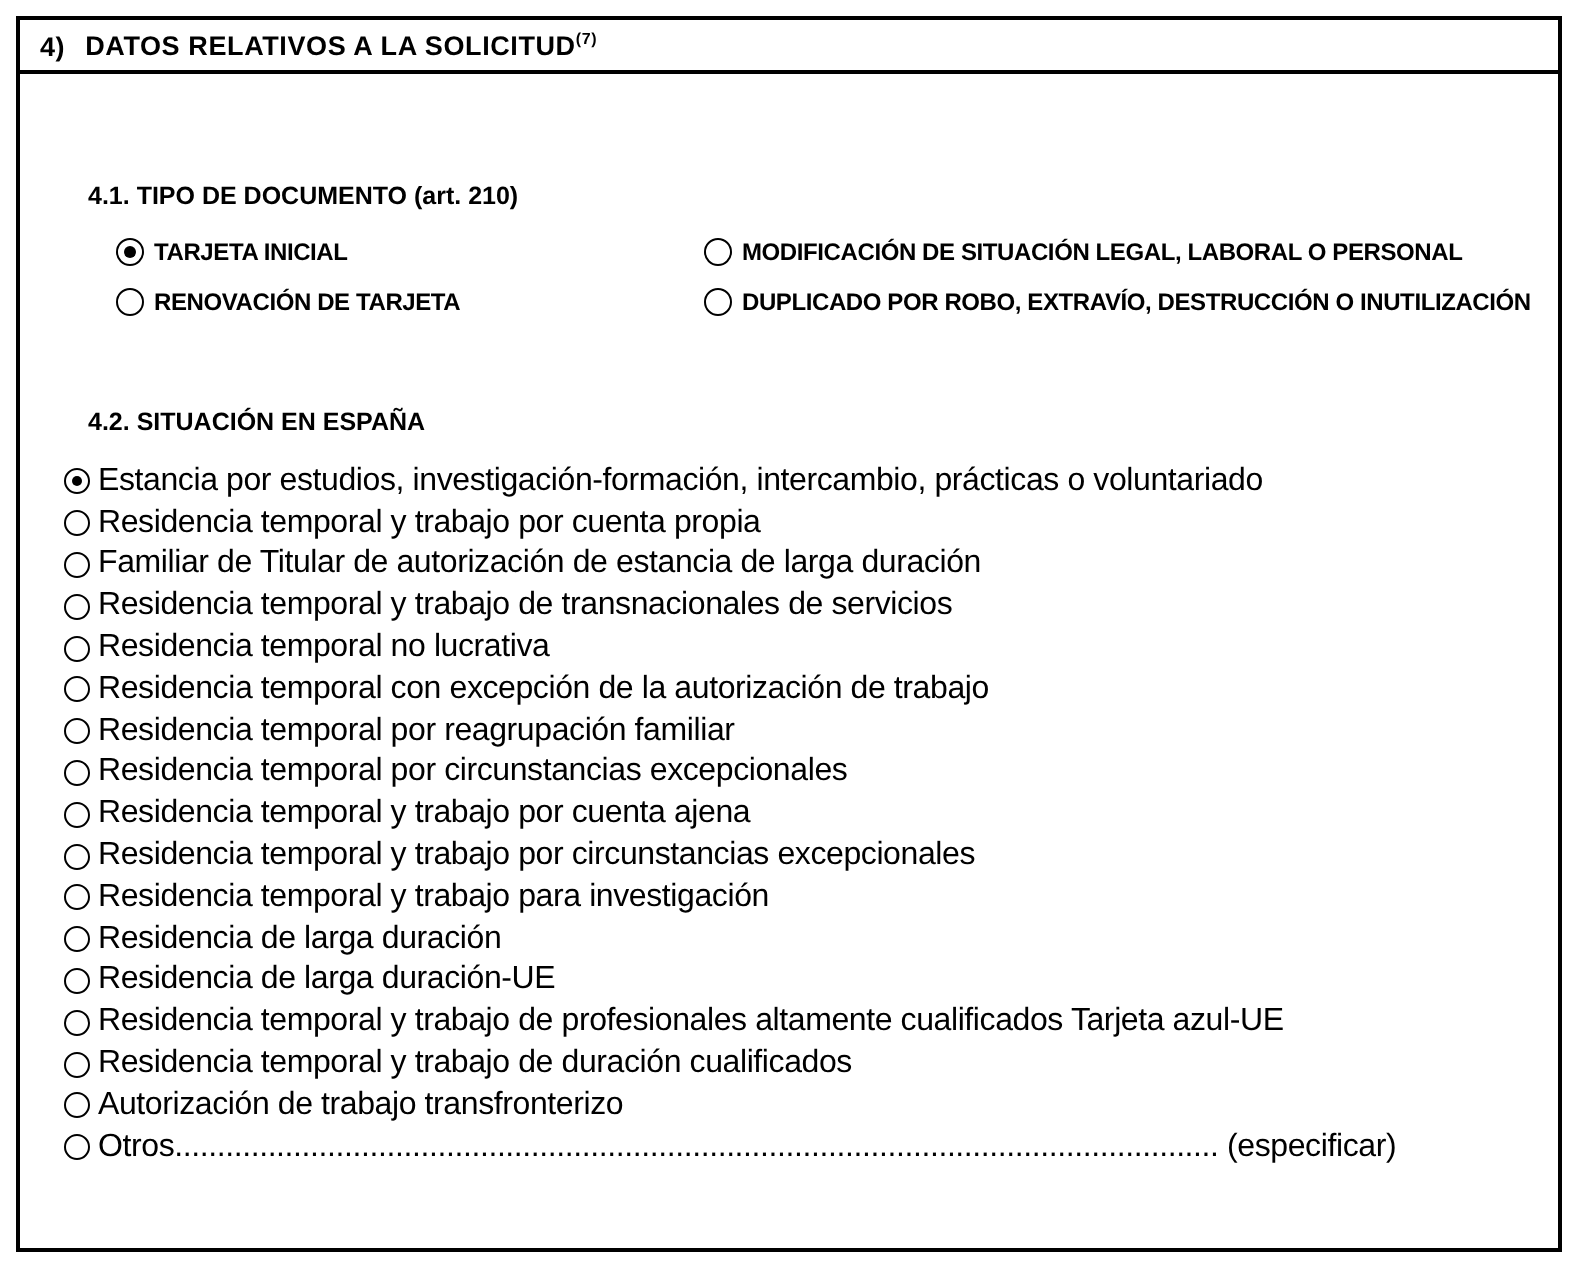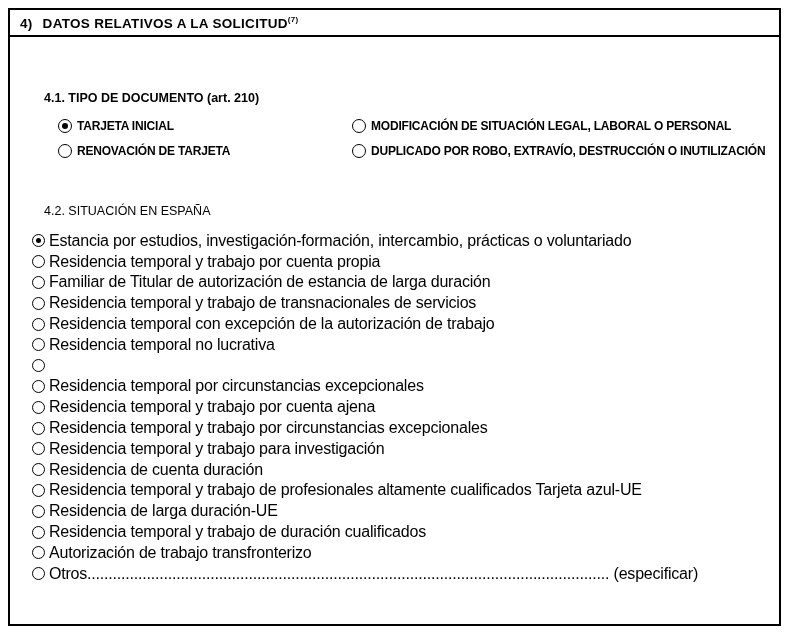--- a/index.html
+++ b/index.html
@@ -66,21 +66,21 @@
     position: absolute;
     top: 50%; left: 50%;
     width: 6px; height: 6px;
     margin: -3px 0 0 -3px;
     border-radius: 50%;
     background: #000;
   }
 
   .s42-title {
     margin: 46px 0 0 34px;
-    font-weight: normal;
+    font-weight: bold;
     font-size: 12.5px;
   }
   .s42-list {
     margin: 13px 0 0 22px;
   }
   .s42-list .opt {
     height: 20.8px;
     gap: 4px;
   }
   .s42-list .radio {
@@ -141,59 +141,60 @@
     <label class="opt">
       <span class="radio"></span>
       <span class="opt-label">Familiar de Titular de autorización de estancia de larga duración</span>
     </label>
     <label class="opt">
       <span class="radio"></span>
       <span class="opt-label">Residencia temporal y trabajo de transnacionales de servicios</span>
     </label>
     <label class="opt">
       <span class="radio"></span>
+      <span class="opt-label">Residencia temporal no lucrativa</span>
+    </label>
+    <label class="opt">
+      <span class="radio"></span>
       <span class="opt-label">Residencia temporal con excepción de la autorización de trabajo</span>
     </label>
     <label class="opt">
       <span class="radio"></span>
-      <span class="opt-label">Residencia temporal no lucrativa</span>
-    </label>
-    <label class="opt">
-      <span class="radio"></span>
+      <span class="opt-label">Residencia temporal por reagrupación familiar</span>
     </label>
     <label class="opt">
       <span class="radio"></span>
       <span class="opt-label">Residencia temporal por circunstancias excepcionales</span>
     </label>
     <label class="opt">
       <span class="radio"></span>
       <span class="opt-label">Residencia temporal y trabajo por cuenta ajena</span>
     </label>
     <label class="opt">
       <span class="radio"></span>
       <span class="opt-label">Residencia temporal y trabajo por circunstancias excepcionales</span>
     </label>
     <label class="opt">
       <span class="radio"></span>
       <span class="opt-label">Residencia temporal y trabajo para investigación</span>
     </label>
     <label class="opt">
       <span class="radio"></span>
-      <span class="opt-label">Residencia de cuenta duración</span>
+      <span class="opt-label">Residencia de larga duración</span>
+    </label>
+    <label class="opt">
+      <span class="radio"></span>
+      <span class="opt-label">Residencia de larga duración-UE</span>
     </label>
     <label class="opt">
       <span class="radio"></span>
       <span class="opt-label">Residencia temporal y trabajo de profesionales altamente cualificados Tarjeta azul-UE</span>
     </label>
     <label class="opt">
       <span class="radio"></span>
-      <span class="opt-label">Residencia de larga duración-UE</span>
-    </label>
-    <label class="opt">
-      <span class="radio"></span>
       <span class="opt-label">Residencia temporal y trabajo de duración cualificados</span>
     </label>
     <label class="opt">
       <span class="radio"></span>
       <span class="opt-label">Autorización de trabajo transfronterizo</span>
     </label>
     <label class="opt">
       <span class="radio"></span>
       <span class="opt-label">Otros........................................................................................................................... (especificar)</span>
     </label>

